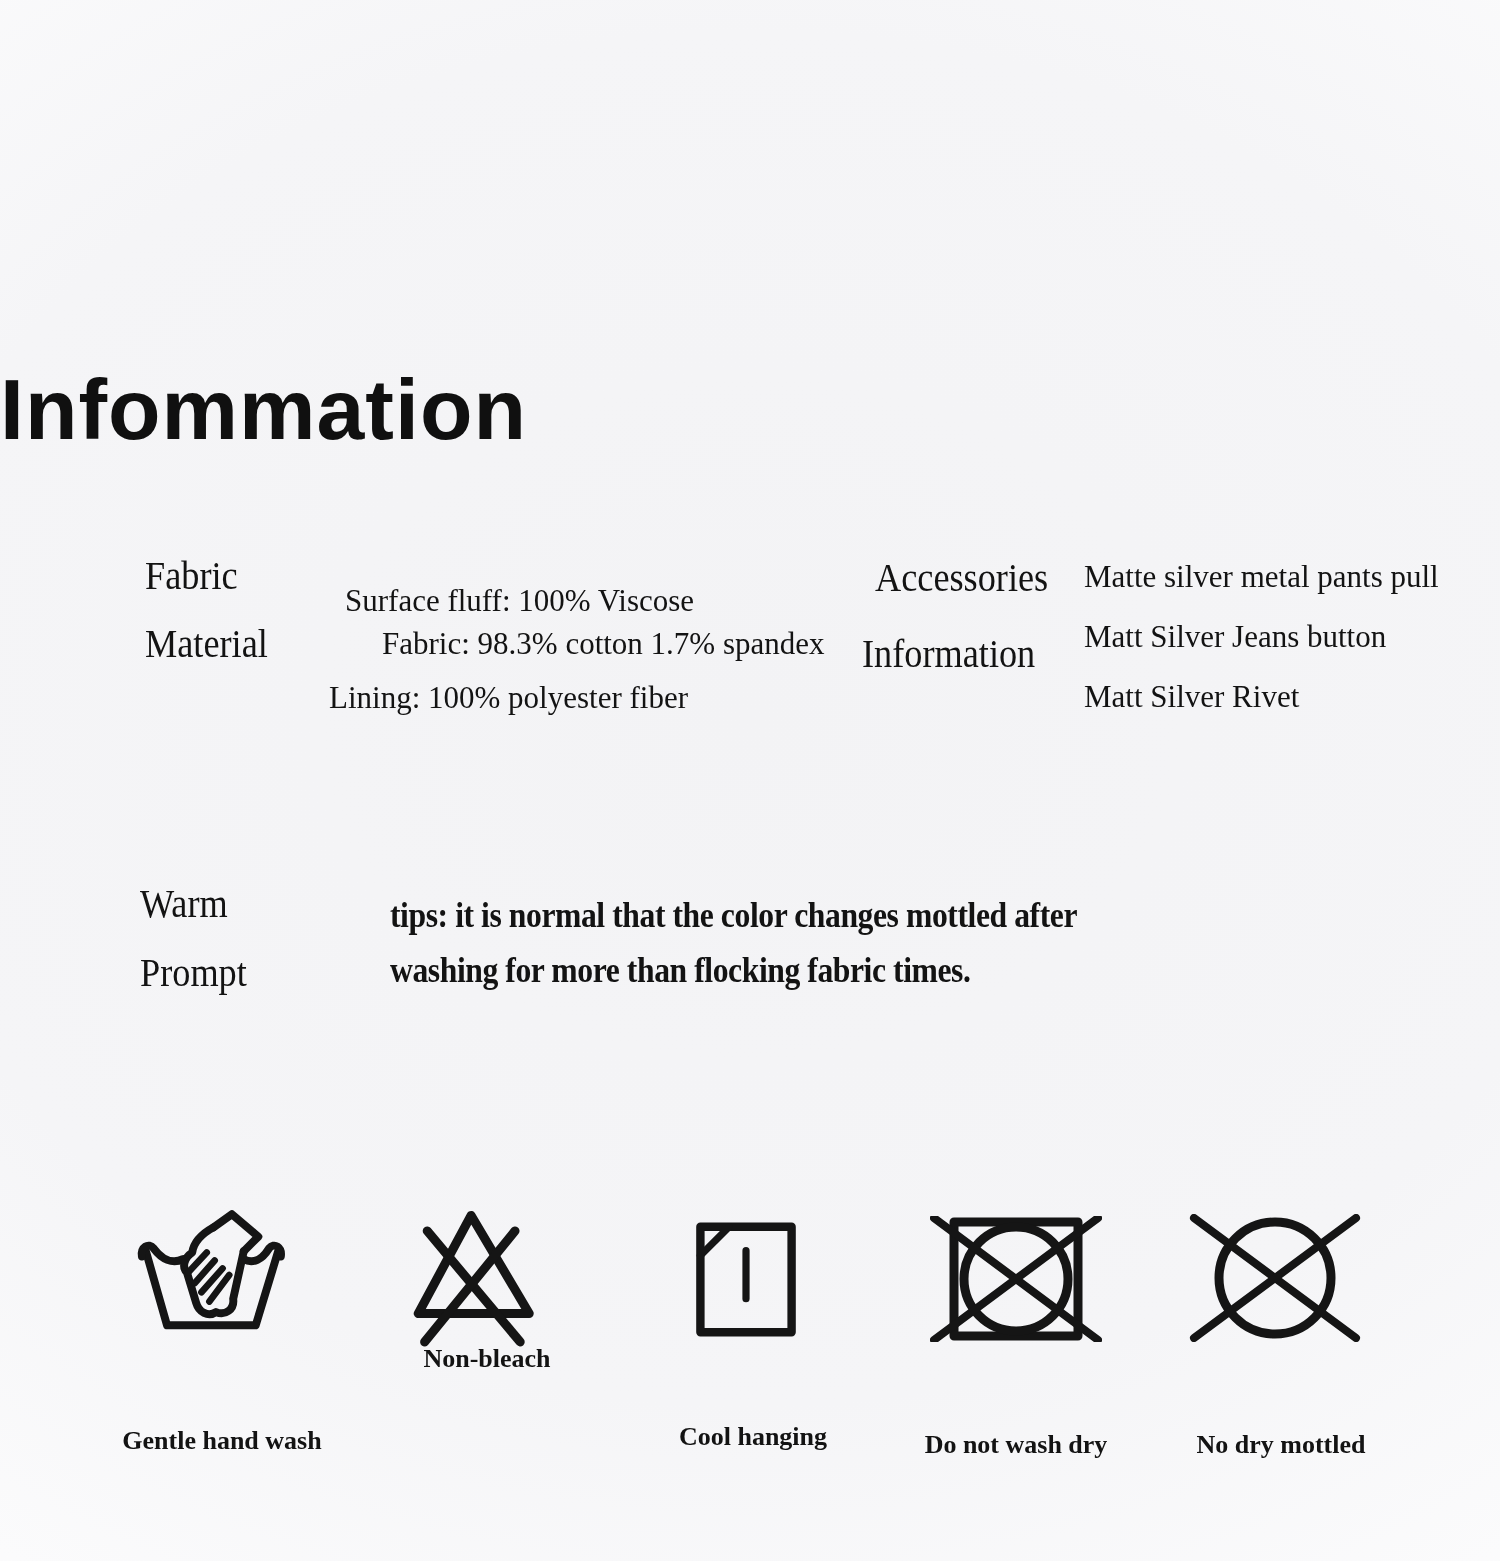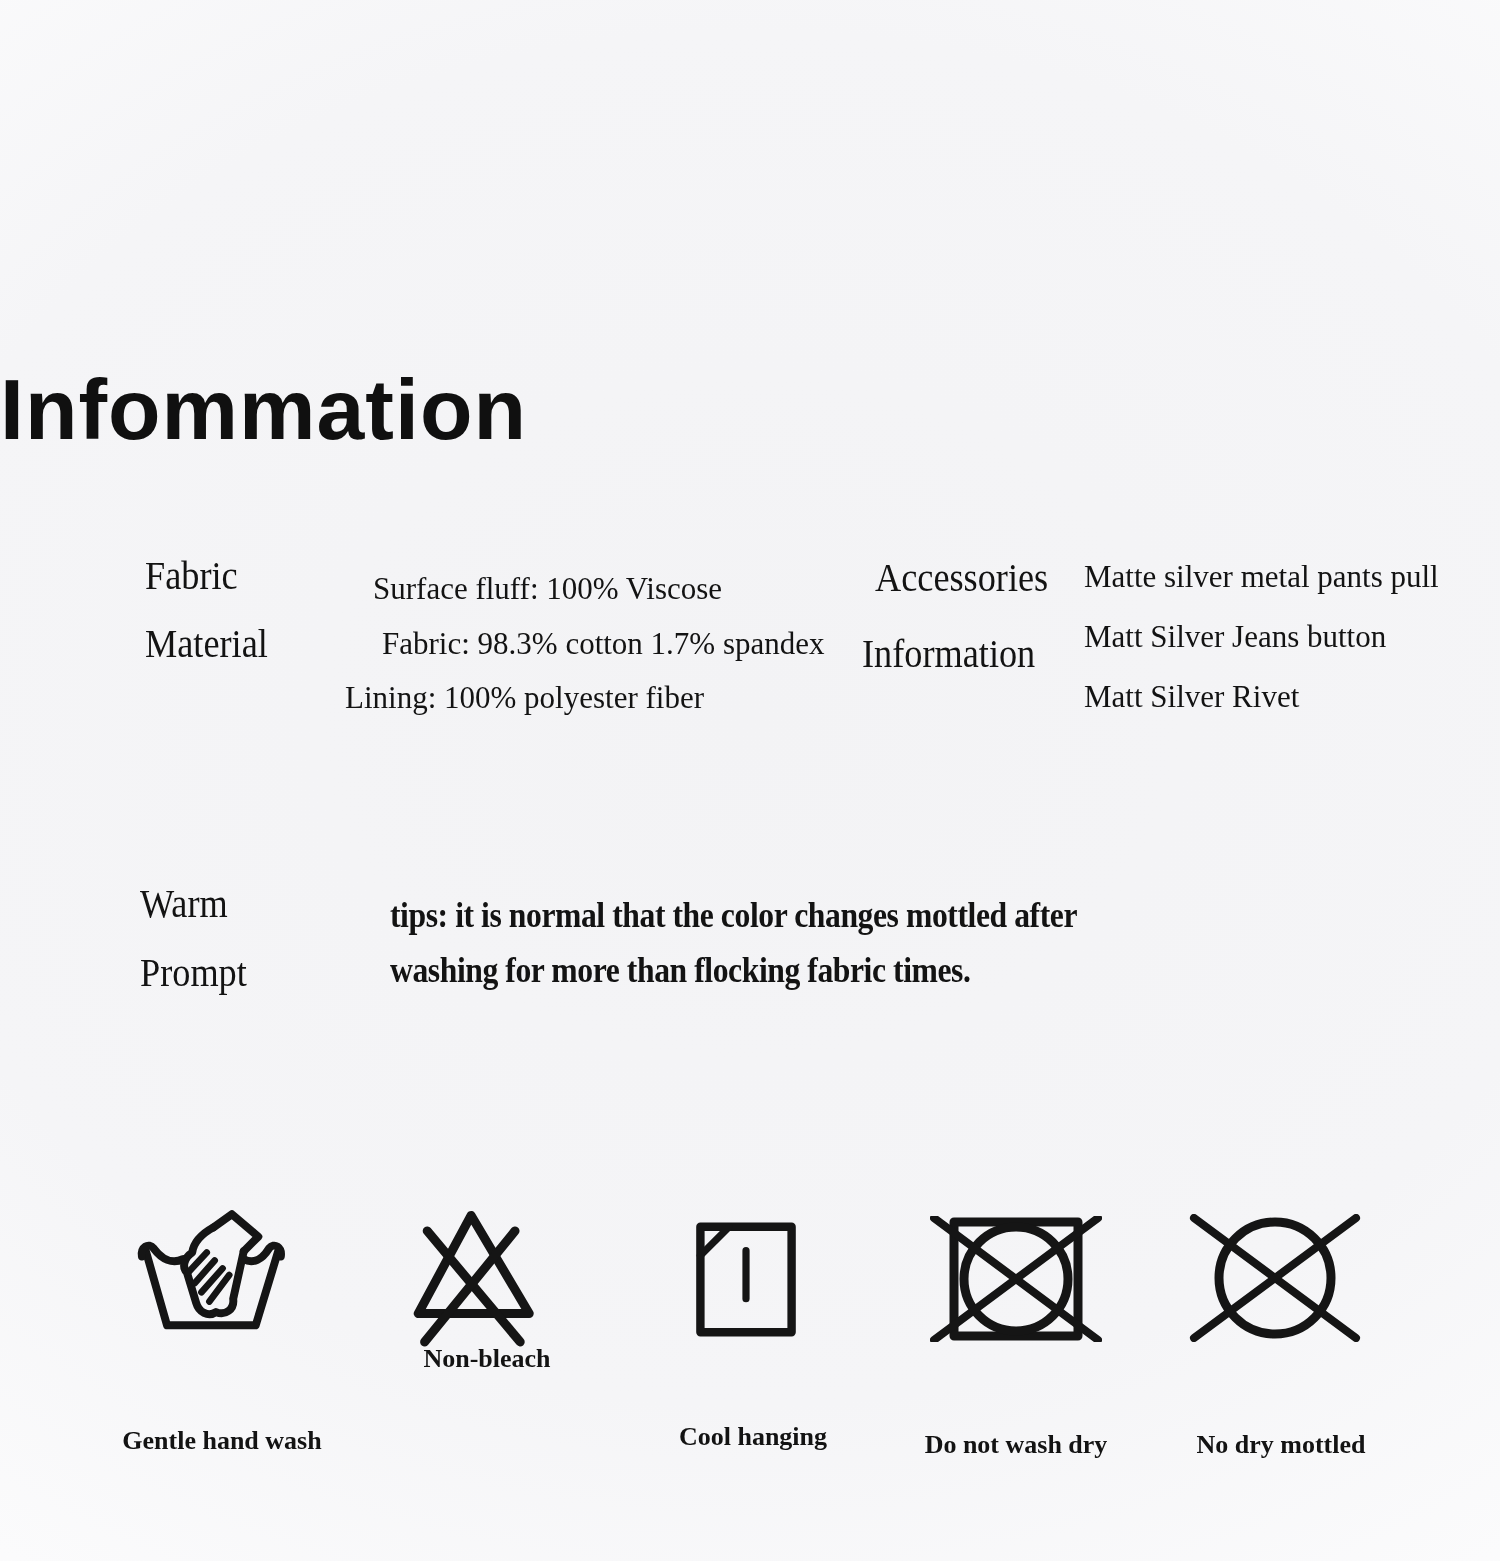--- a/index.html
+++ b/index.html
@@ -44,23 +44,23 @@
 </style>
 </head>
 <body>
 
 <div class="page">
 
   <h1 class="title">Infommation</h1>
 
   <div class="label" style="left:145px;top:556px;">Fabric</div>
   <div class="label" style="left:145px;top:624px;">Material</div>
-  <div class="body-line" style="left:345px;top:572px;margin-left:28px;">Surface fluff: 100% Viscose</div>
+  <div class="body-line" style="left:345px;top:584px;">Surface fluff: 100% Viscose</div>
   <div class="body-line" style="left:345px;top:627px;margin-left:37px;">Fabric: 98.3% cotton 1.7% spandex</div>
-  <div class="body-line" style="left:345px;top:681px;">Lining: 100% polyester fiber</div>
+  <div class="body-line" style="left:329px;top:681px;">Lining: 100% polyester fiber</div>
 
   <div class="label" style="left:875px;top:558px;">Accessories</div>
   <div class="label" style="left:862px;top:634px;">Information</div>
   <div class="body-line" style="left:1084px;top:620px;">Matt Silver Jeans button</div>
   <div class="body-line" style="left:1084px;top:560px;">Matte silver metal pants pull</div>
   <div class="body-line" style="left:1084px;top:680px;">Matt Silver Rivet</div>
 
   <div class="label" style="left:140px;top:884px;">Warm</div>
   <div class="label" style="left:140px;top:953px;">Prompt</div>
   <div class="tips-line" style="left:390px;top:896px;">tips: it is normal that the color changes mottled after</div>

